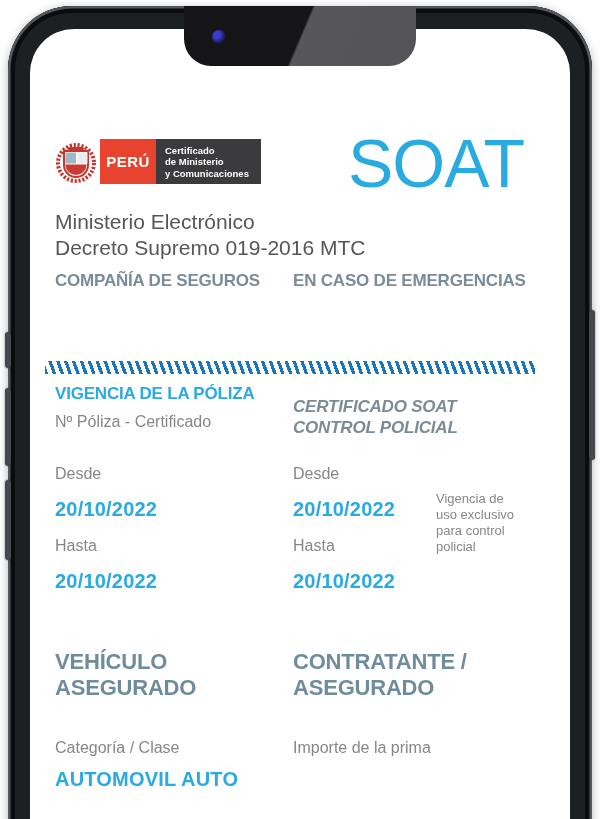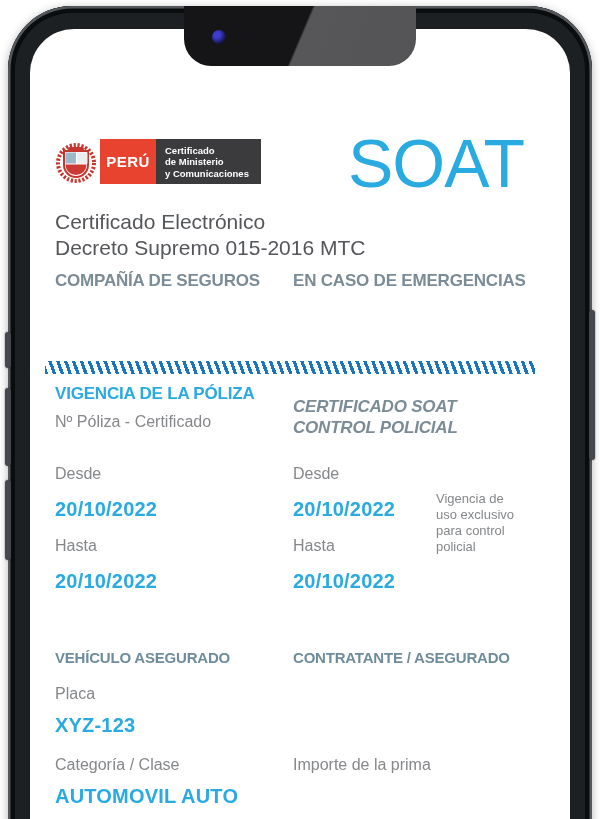--- a/index.html
+++ b/index.html
@@ -58,21 +58,21 @@
   .title-gray{font-size:17px;font-weight:700;color:#7B8C96;line-height:1.22;letter-spacing:-.2px;padding-top:13px;font-style:italic;}
 
   .dates-row{margin-top:26px;}
   .date-stack .lbl{margin-bottom:15px;}
   .val{font-size:20px;font-weight:700;color:#29ABE2;letter-spacing:.2px;}
   .date-stack .val{margin-bottom:16px;}
   .police-note{width:90px;margin-left:auto;margin-right:14px;margin-top:26px;
                font-size:13px;line-height:1.24;color:#85878A;}
 
   .veh-row{margin-top:40px;}
-  .title-slate{font-size:15px;font-weight:700;color:#6E8C9B;letter-spacing:-.2px;}
+  .title-slate{font-size:22px;font-weight:700;color:#6E8C9B;letter-spacing:-.2px;}
 
   .field-row{margin-top:19px;}
   .field .lbl{margin-bottom:11px;}
 </style>
 </head>
 <body>
 
 <div class="stage">
   <div class="phone">
     <div class="side-btn btn-mute"></div>
@@ -96,22 +96,22 @@
         </div>
         <div class="min-box">
           <span>Certificado</span>
           <span>de Ministerio</span>
           <span>y Comunicaciones</span>
         </div>
         <div class="brand">SOAT</div>
       </div>
 
       <div class="subtitle">
-        <div>Certificado Electrónico</div>
-        <div>Decreto Supremo 015-2016 MTC</div>
+        <div>Ministerio Electrónico</div>
+        <div>Decreto Supremo 019-2016 MTC</div>
       </div>
 
       <div class="row hdr-row">
         <div class="cell-l col-hdr">COMPAÑÍA DE SEGUROS</div>
         <div class="cell-r col-hdr">EN CASO DE EMERGENCIAS</div>
       </div>
 
       <div class="divider"></div>
 
       <div class="row sec-row">
@@ -144,24 +144,20 @@
           <div class="police-note">Vigencia de uso exclusivo para control policial</div>
         </div>
       </div>
 
       <div class="row veh-row">
         <div class="cell-l title-slate">VEHÍCULO ASEGURADO</div>
         <div class="cell-r title-slate">CONTRATANTE / ASEGURADO</div>
       </div>
 
       <div class="row field-row">
-        <div class="cell-l field">
-          <div class="lbl">Placa</div>
-          <div class="val">XYZ-123</div>
-        </div>
         <div class="cell-r"></div>
       </div>
 
       <div class="row field-row">
         <div class="cell-l field">
           <div class="lbl">Categoría / Clase</div>
           <div class="val">AUTOMOVIL AUTO</div>
         </div>
         <div class="cell-r field">
           <div class="lbl">Importe de la prima</div>

